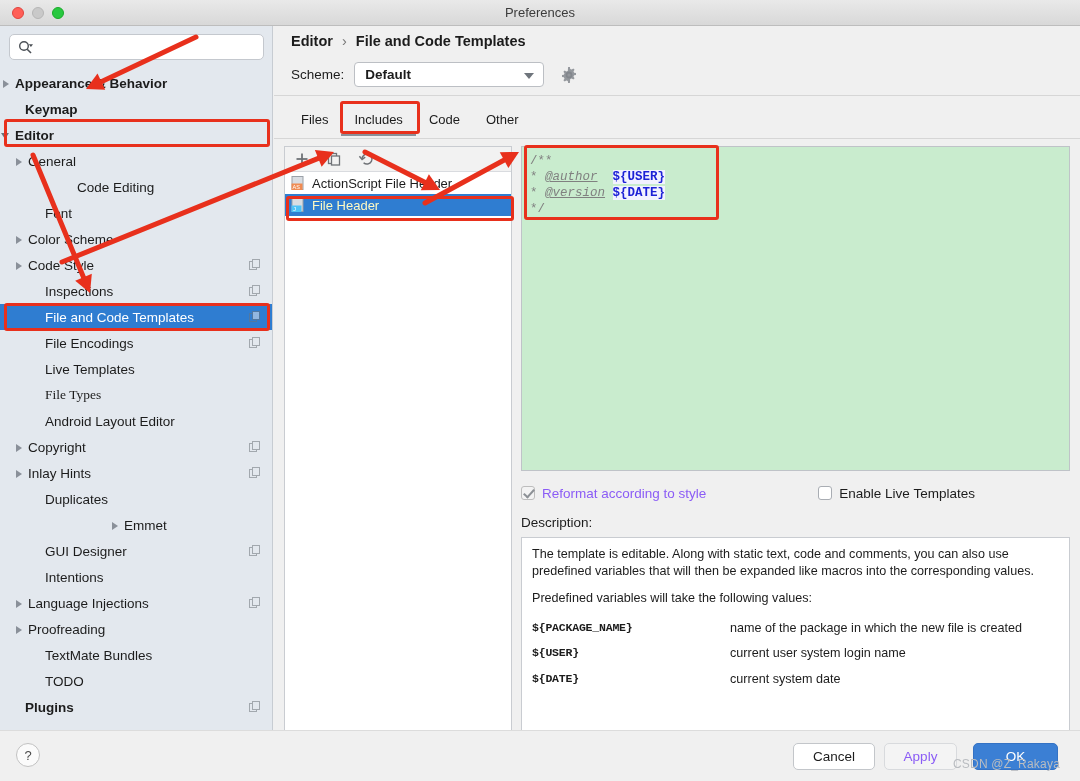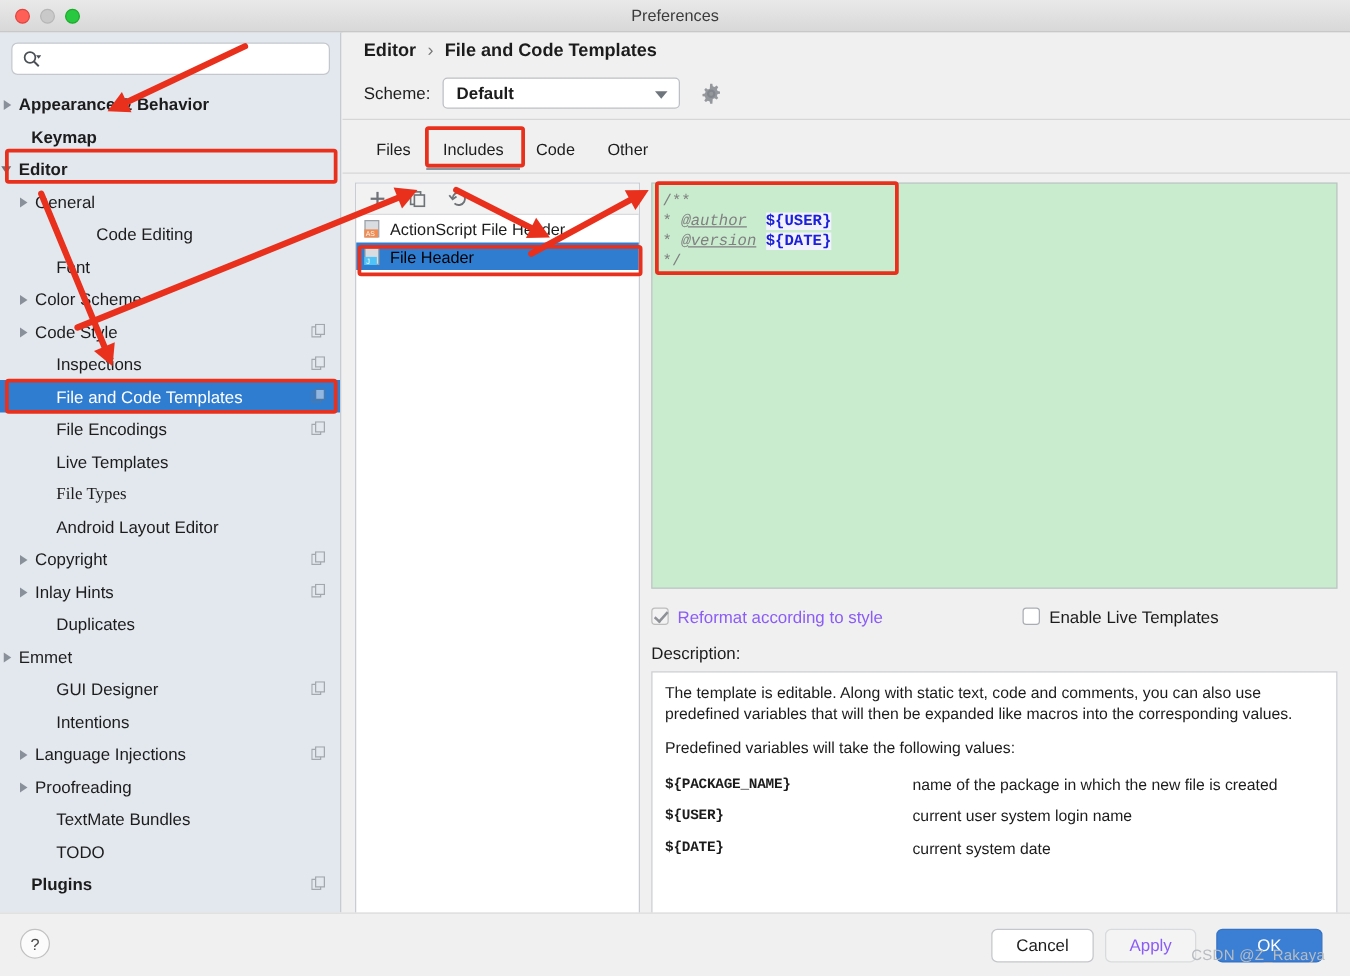--- a/index.html
+++ b/index.html
@@ -172,21 +172,21 @@
     border-bottom: 1px solid #d9dbdf;
     display: flex; align-items: center; gap: 16px;
     padding-left: 9px;
   }
   .tb-btn { width: 16px; height: 16px; opacity: .72; cursor: default; }
   .list-row {
     height: 22px; display: flex; align-items: center;
     font-size: 13px; color: #1c1c1c;
     padding-left: 6px;
   }
-  .list-row.selected { background: #2f7dd1; color: #000000; }
+  .list-row.selected { background: #2f7dd1; color: #fef9c3; }
   .file-ic {
     width: 15px; height: 15px; margin-right: 6px; flex: 0 0 15px;
     position: relative;
   }
 
   
   .editor {
     position: absolute; left: 247px; top: 120px;
     width: 549px; height: 325px;
     background: #c9ecce;
@@ -392,21 +392,21 @@
           <span class="label">Inlay Hints</span>
           <span class="copy-badge"><svg width="12" height="12" viewBox="0 0 12 12">
               <rect x="0.5" y="2.5" width="7" height="8" fill="none" stroke="#6e747b" stroke-width="1"></rect>
               <rect x="3.5" y="0.5" width="7" height="8" fill="#e3e8ee" stroke="#6e747b" stroke-width="1"></rect>
             </svg></span>
         </div>
         <div class="tree-item" style="padding-left: 30px;">
           <span class="twisty none"></span>
           <span class="label">Duplicates</span>
         </div>
-        <div class="tree-item" style="">
+        <div class="tree-item" style="padding-left: 13px; justify-content: center;">
           <span class="twisty closed"></span>
           <span class="label">Emmet</span>
         </div>
         <div class="tree-item" style="padding-left: 30px;">
           <span class="twisty none"></span>
           <span class="label">GUI Designer</span>
           <span class="copy-badge"><svg width="12" height="12" viewBox="0 0 12 12">
               <rect x="0.5" y="2.5" width="7" height="8" fill="none" stroke="#6e747b" stroke-width="1"></rect>
               <rect x="3.5" y="0.5" width="7" height="8" fill="#e3e8ee" stroke="#6e747b" stroke-width="1"></rect>
             </svg></span>

